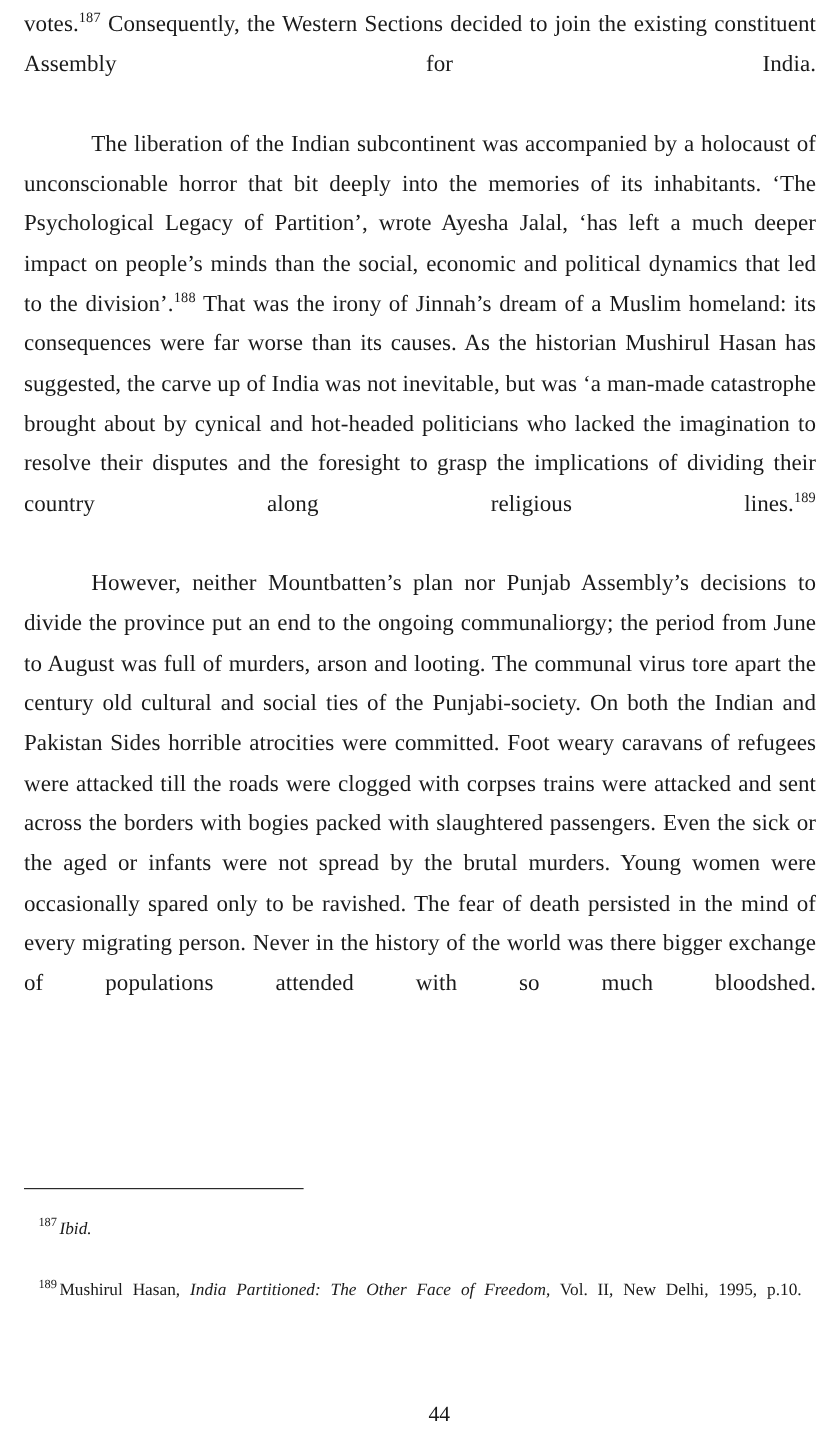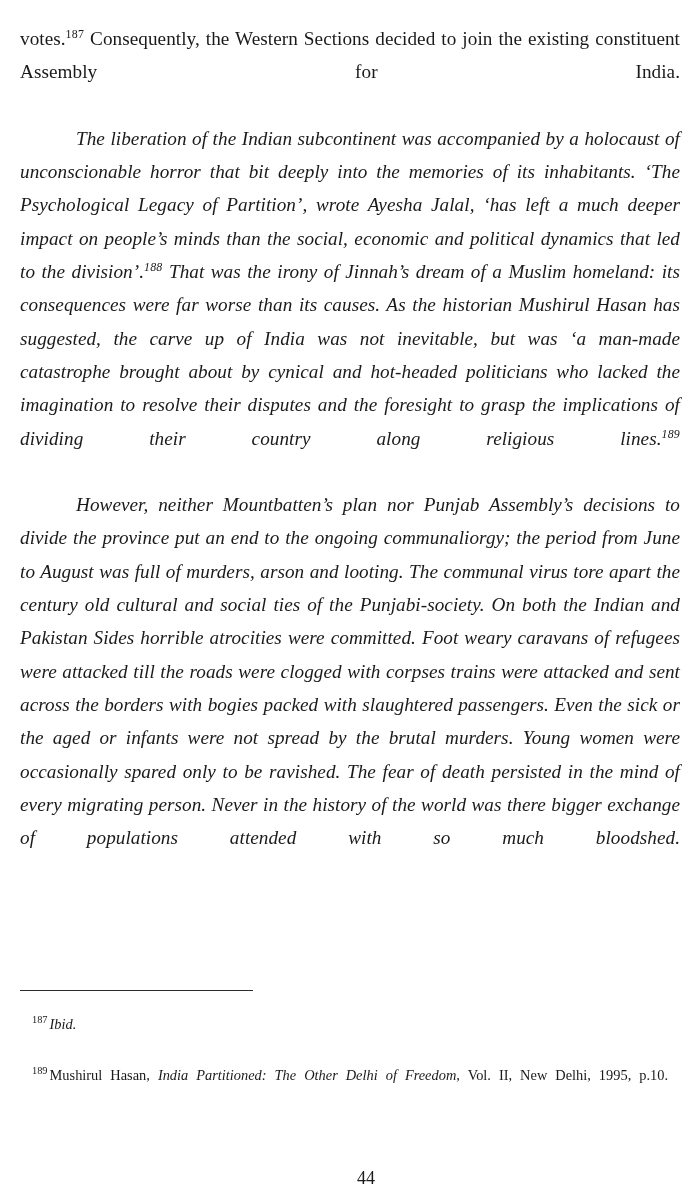--- a/index.html
+++ b/index.html
@@ -21,39 +21,38 @@
     width: 700px;
     height: 1203px;
     box-sizing: border-box;
     overflow: hidden;
   }
 
   
   .body-block {
     position: absolute;
     left: 20px;
-    top: 22px;
+    top: 4px;
     width: 660px;
   }
 
   p.para {
     margin: 0;
     padding: 0;
     font-size: 19.2px;
     line-height: 33.3px;
     text-align: justify;
     text-justify: inter-word;
     letter-spacing: 0.05px;
     word-spacing: 0px;
     color: #1a1a1a;
   }
 
   p.para.indent {
     text-indent: 56px;
-    font-style: italic;
   }
 
   
   p.para::after {
     content: "";
     display: inline-block;
     width: 100%;
   }
 
   sup.fnref {
@@ -141,20 +140,20 @@
   <div class="fn-rule"></div>
 
   <div class="footnotes">
 
     <p class="fn">
       <sup class="fnnum">187</sup><span><span class="ital">Ibid.</span></span>
     </p>
 
 
     <p class="fn">
-      <sup class="fnnum">189</sup><span>Mushirul Hasan, <span class="ital">India Partitioned: The Other Delhi of Freedom</span>, Vol. II, New Delhi, 1995, p.10.</span>
+      <sup class="fnnum">189</sup><span>Mushirul Hasan, <span class="ital">India Partitioned: The Other Face of Freedom</span>, Vol. II, New Delhi, 1995, p.10.</span>
     </p>
 
   </div>
 
   <div class="page-number">44</div>
 
 </div>
 
 </body></html>

